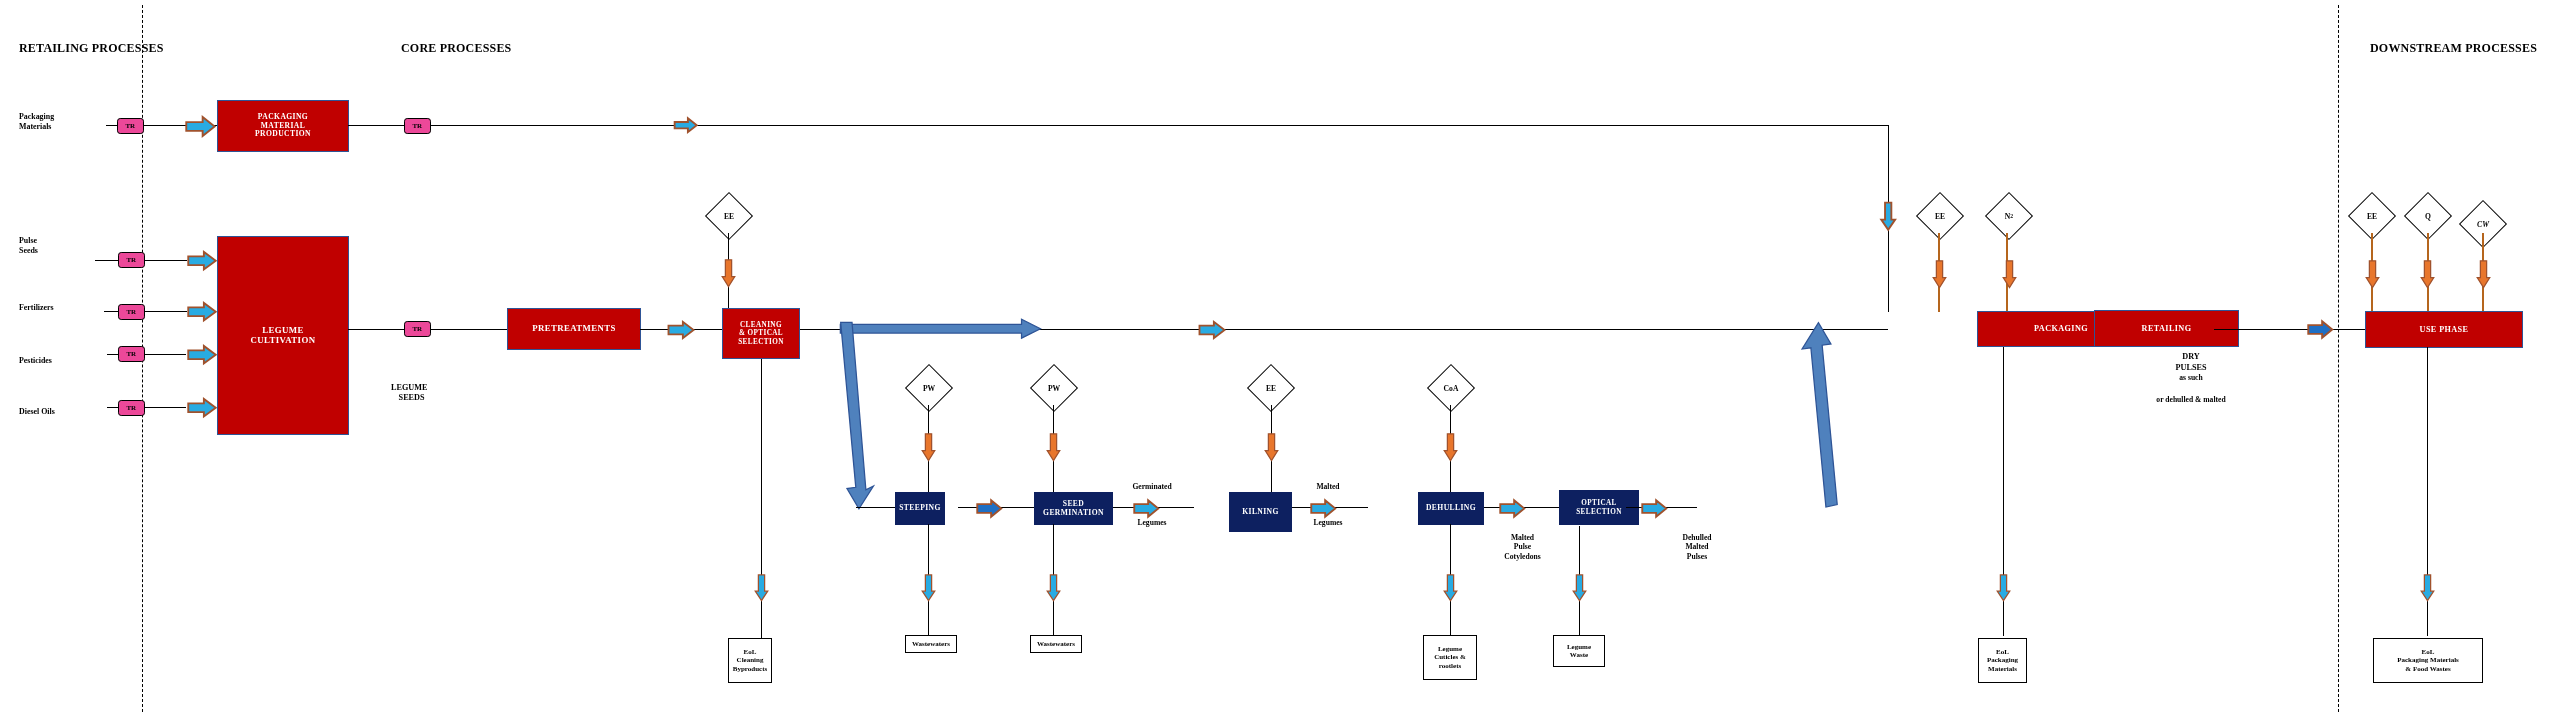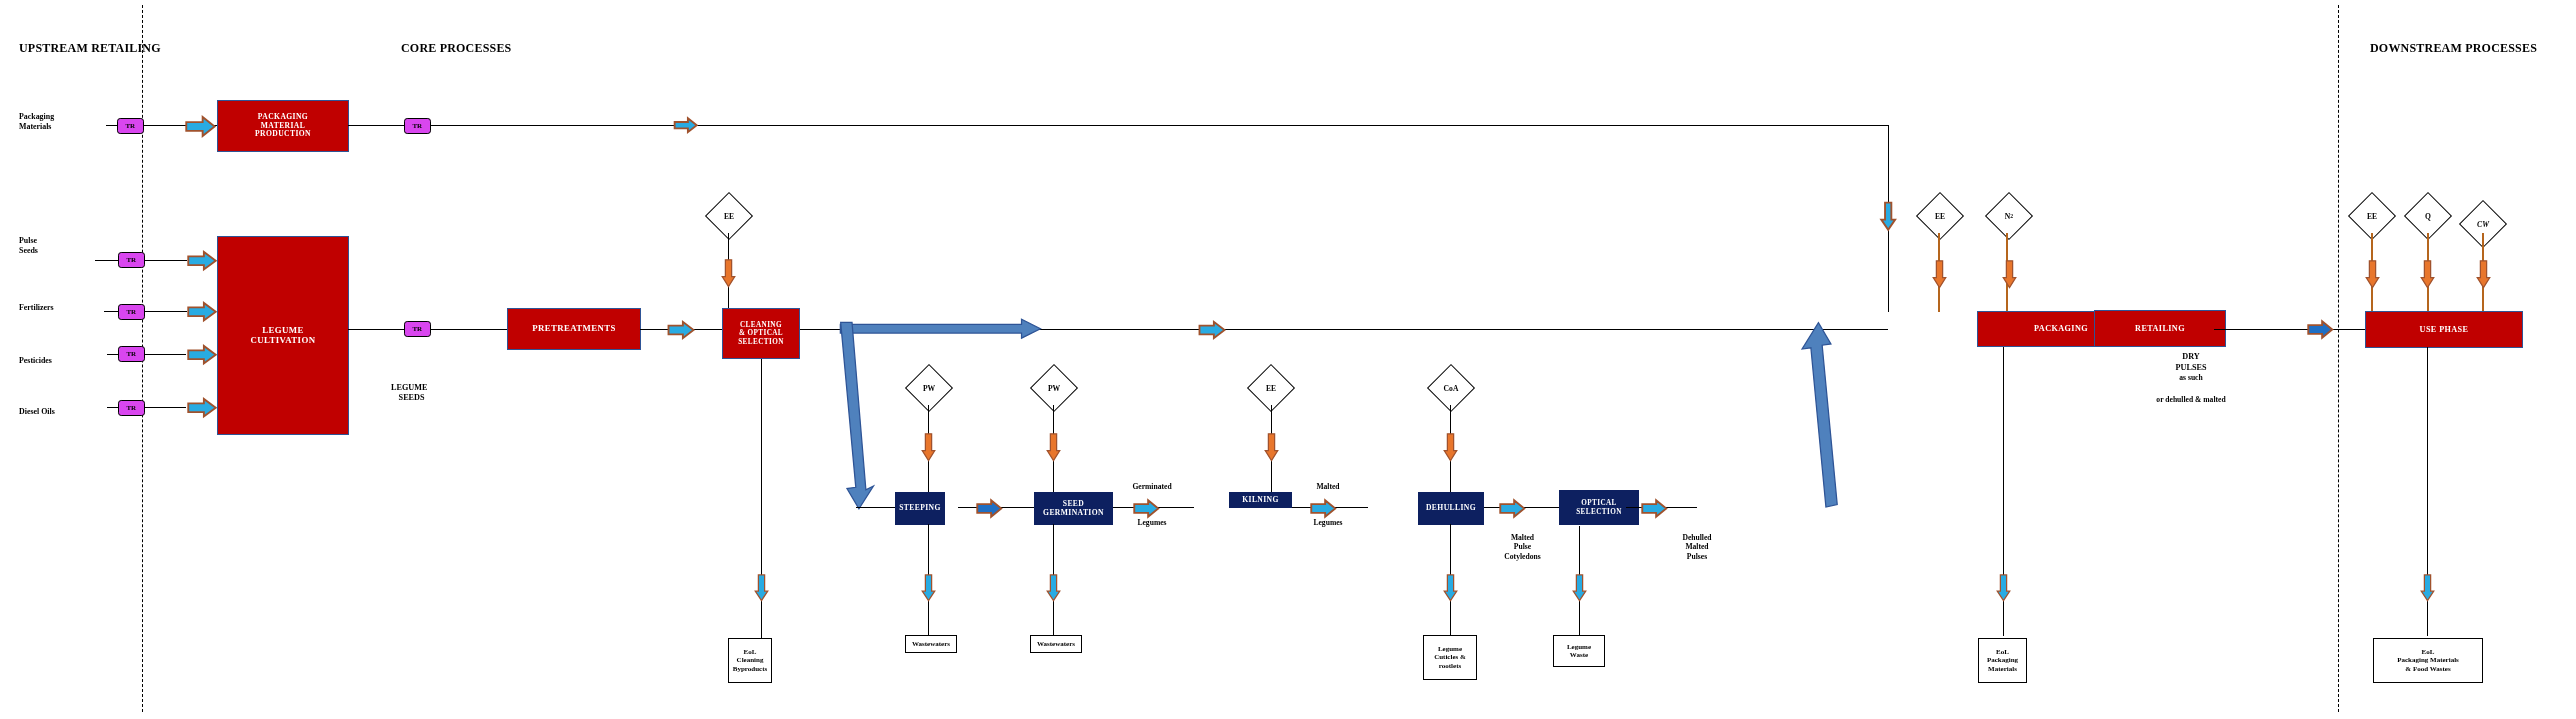--- a/index.html
+++ b/index.html
@@ -51,21 +51,21 @@
     border:1.3px solid #000;
     color:#000;
     font-weight:bold;
     font-size:7px;
     line-height:1.18;
     font-family:"Liberation Serif", serif;
   }
 
   
   .tr{
-    background:#d946ef;
+    background:#ec4899;
     border:1.3px solid #000;
     border-radius:3.2px;
     display:flex;align-items:center;justify-content:center;
     font-size:7px;font-weight:bold;color:#000;
     font-family:"Liberation Serif", serif;
   }
 
   
   .dia{position:absolute;}
   .dia .shape{
@@ -107,21 +107,21 @@
   svg{display:block;overflow:visible;}
 </style>
 </head>
 <body>
 
 <div id="canvas">
 
   <div class="abs divider" style="left:142px;top:5px;height:707px;"></div>
   <div class="abs divider" style="left:2338px;top:5px;height:707px;"></div>
 
-  <div class="abs section-title" style="left:19px;top:41px;">UPSTREAM RETAILING</div>
+  <div class="abs section-title" style="left:19px;top:41px;">RETAILING PROCESSES</div>
   <div class="abs section-title" style="left:401px;top:41px;">CORE PROCESSES</div>
   <div class="abs section-title" style="left:2370px;top:41px;">DOWNSTREAM PROCESSES</div>
 
   <div class="abs inlab" style="left:19px;top:112px;width:95px;">
     <div>Packaging</div>
     <div>Materials</div>
   </div>
   <div class="abs hline" style="left:106px;top:125px;width:115px;"></div>
   <div class="abs tr" style="left:117px;top:118px;width:26.5px;height:15.8px;">
     <span>TR</span>
@@ -303,21 +303,21 @@
 
   <div class="abs dia" style="left:1254px;top:371px;width:34px;height:34px;">
     <div class="shape"></div>
     <div class="lbl">EE</div>
   </div>
   <div class="abs vline" style="left:1271px;top:405px;height:87px;"></div>
   <svg class="abs" style="left:1264px;top:433px;" width="15" height="29" viewBox="0 0 24 46">
     <polygon points="7,1 17,1 17,28 22,28 12,44 2,28 7,28" fill="#e8762c" stroke="#a0522d" stroke-width="2"></polygon>
   </svg>
 
-  <div class="abs pbox navy" style="left:1229px;top:492px;width:63px;height:16px;font-size:7.6px;">
+  <div class="abs pbox navy" style="left:1229px;top:492px;width:63px;height:40px;font-size:7.6px;">
     <span>KILNING</span>
   </div>
   <div class="abs hline" style="left:1292px;top:507px;width:76px;"></div>
   <svg class="abs" style="left:1310px;top:499px;" width="26.5" height="19" viewBox="0 0 42 30">
     <polygon points="2,8 24,8 24,2 40,15 24,28 24,22 2,22" fill="#29abe2" stroke="#a0522d" stroke-width="3"></polygon>
   </svg>
   <div class="abs flab" style="left:1287px;top:482px;width:82px;">
     <div>Malted</div>
   </div>
   <div class="abs flab" style="left:1287px;top:518px;width:82px;">
@@ -412,21 +412,21 @@
     <polygon points="2,8 24,8 24,2 40,15 24,28 24,22 2,22" fill="#1f6fc4" stroke="#a0522d" stroke-width="3"></polygon>
   </svg>
 
   <div class="abs bigflab" style="left:2128px;top:352px;width:126px;">
     <div>DRY</div>
     <div>PULSES</div>
     <div style="font-size:7.6px;">as such</div>
     <div style="font-size:7.6px;margin-top:12px;">or dehulled &amp; malted</div>
   </div>
 
-  <div class="abs pbox red" style="left:2170px;top:310px;width:132px;height:37px;font-size:8.2px;margin-left:-76px;">
+  <div class="abs pbox red" style="left:2170px;top:310px;width:145px;height:37px;font-size:8.2px;margin-left:-76px;">
     <span>RETAILING</span>
   </div>
 
   <div class="abs hline" style="left:2214px;top:329px;width:151px;"></div>
   <svg class="abs" style="left:2307px;top:320px;" width="26.5" height="19" viewBox="0 0 42 30">
     <polygon points="2,8 24,8 24,2 40,15 24,28 24,22 2,22" fill="#1f6fc4" stroke="#a0522d" stroke-width="3"></polygon>
   </svg>
 
   <div class="abs dia" style="left:2355px;top:199px;width:34px;height:34px;">
     <div class="shape"></div>

